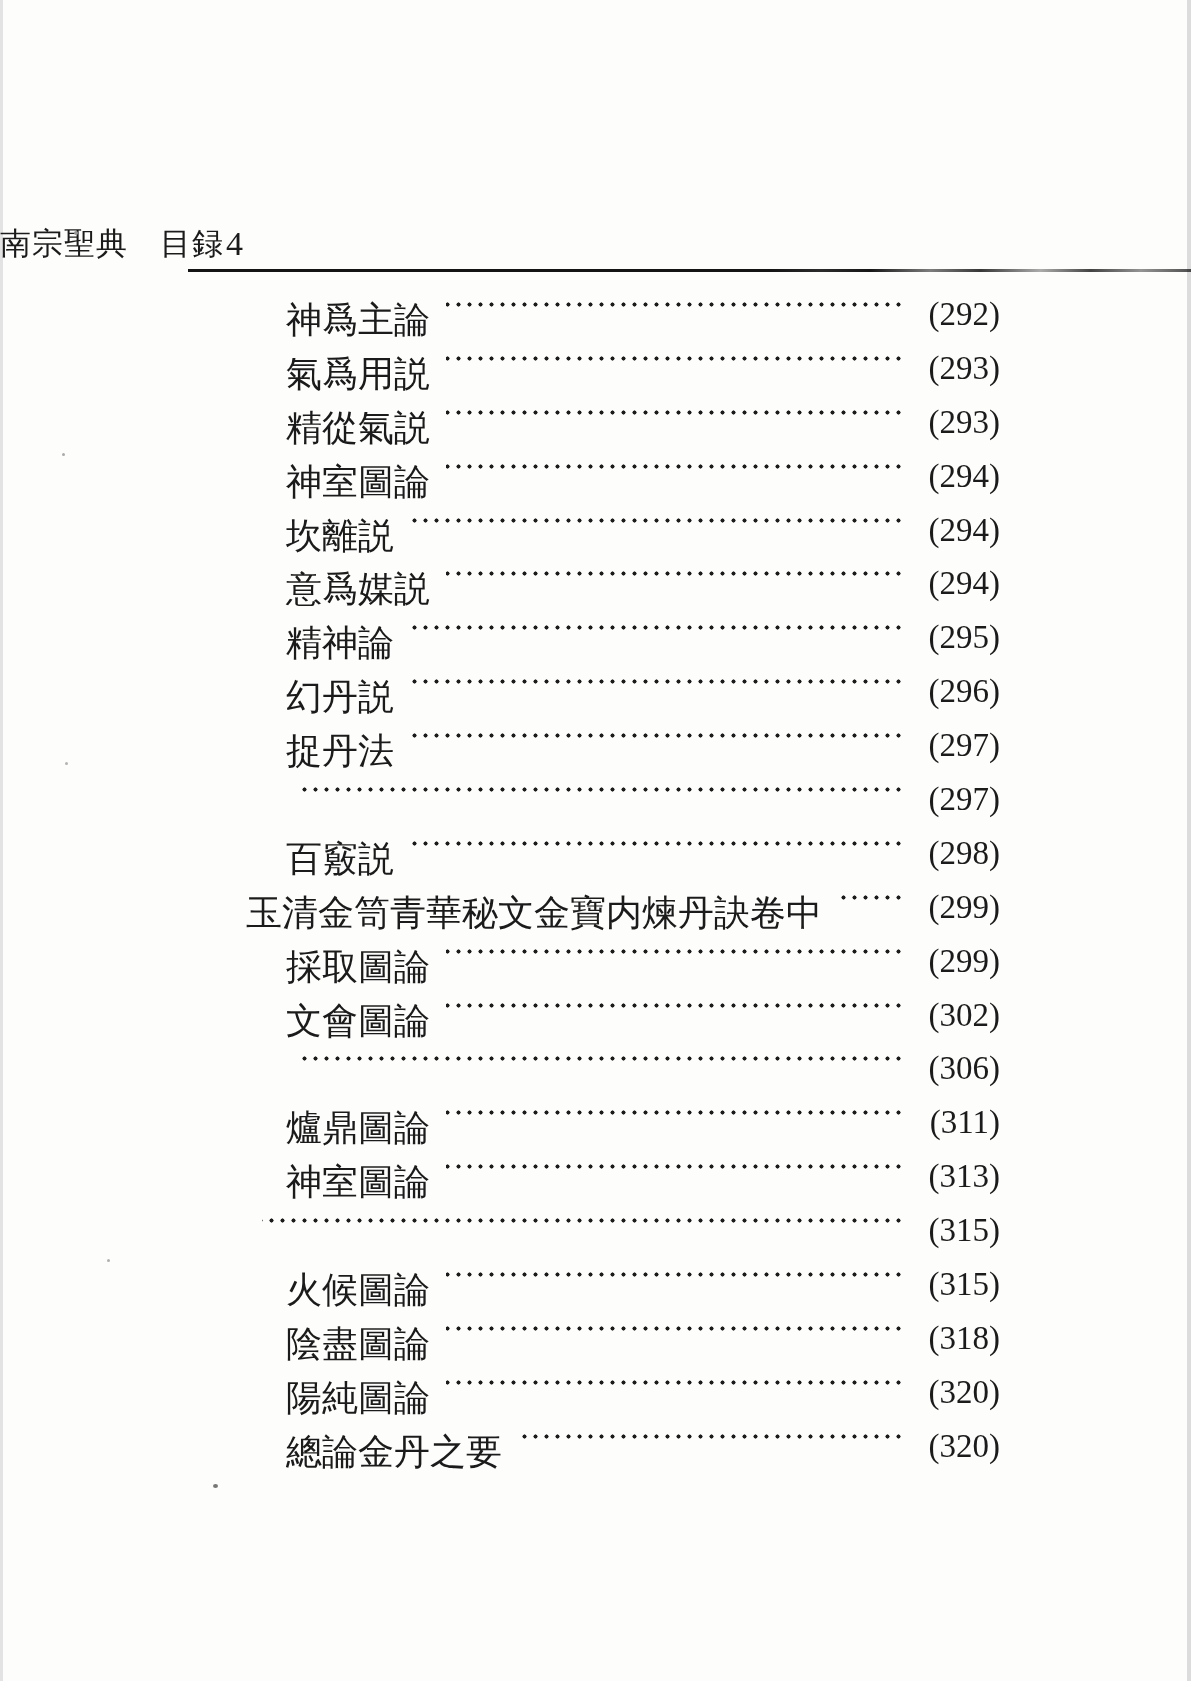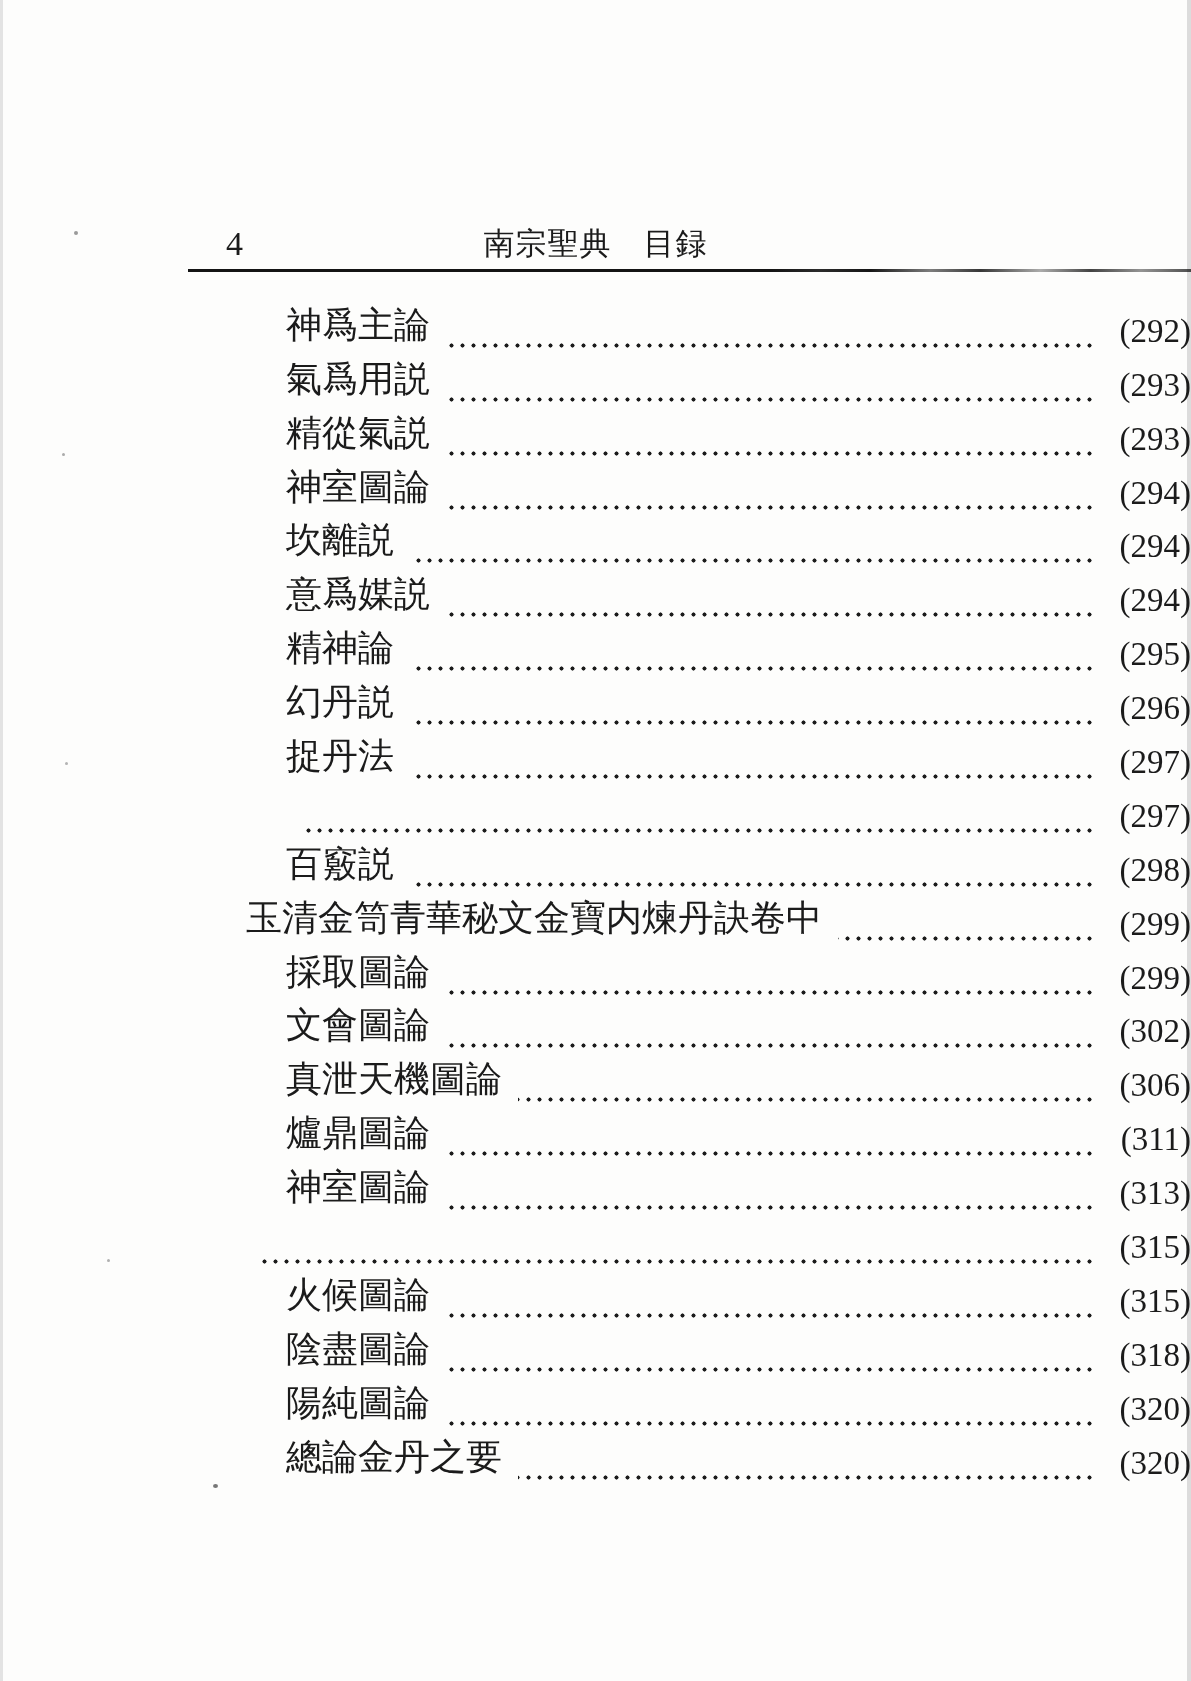--- a/index.html
+++ b/index.html
@@ -36,21 +36,21 @@
   .folio {
     position: absolute;
     left: 226px; top: 0;
     font-size: 34px;
     line-height: 40px;
   }
   .running-title {
     position: absolute;
     left: 0; top: 0;
     width: 100%;
-    text-align: center;
+    text-align: left;
     font-size: 31px;
     line-height: 40px;
     letter-spacing: 1px;
   }
   .header-rule {
     position: absolute;
     left: 188px; top: 269px;
     width: 1003px;
     height: 3px;
     background: linear-gradient(90deg,
@@ -63,21 +63,22 @@
 
   
   .toc {
     position: absolute;
     left: 0; top: 296px;
     width: 100%;
   }
   .toc-row {
     height: 53.9px;
     display: flex;
-    align-items: flex-end;
+    align-items: flex-start;
+    margin-right: 191px;
   }
   .toc-row.level-1 { margin-left: 246px; }
   .toc-row.level-2 { margin-left: 286px; }
   .toc-title {
     font-size: 36px;
     white-space: nowrap;
     flex: 0 0 auto;
   }
   .toc-leader {
     flex: 1 1 auto;
@@ -189,21 +190,20 @@
     <span class="toc-title">採取圖論</span>
     <span class="toc-leader"></span>
     <span class="toc-page">(299)</span>
   </div>
       <div class="toc-row level-2">
     <span class="toc-title">文會圖論</span>
     <span class="toc-leader"></span>
     <span class="toc-page">(302)</span>
   </div>
       <div class="toc-row level-2">
-    <span class="toc-title">真泄天機圖論</span>
     <span class="toc-leader"></span>
     <span class="toc-page">(306)</span>
   </div>
       <div class="toc-row level-2">
     <span class="toc-title">爐鼎圖論</span>
     <span class="toc-leader"></span>
     <span class="toc-page">(311)</span>
   </div>
       <div class="toc-row level-2">
     <span class="toc-title">神室圖論</span>

